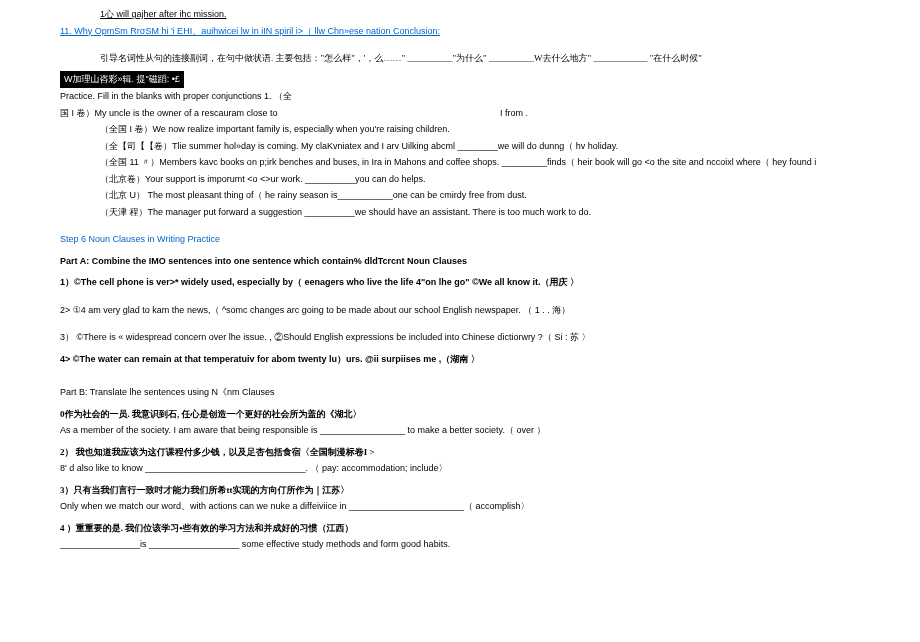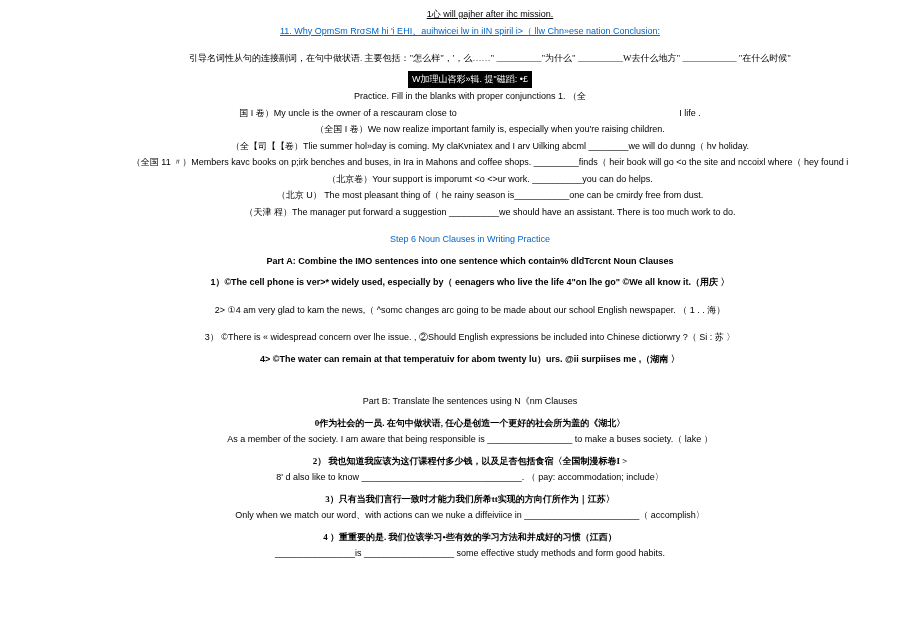--- a/index.html
+++ b/index.html
@@ -1,15 +1,15 @@
 <!DOCTYPE html>
 <html><head>
   <meta charset="utf-8">
   <style>
-    * { margin: 0; padding: 0; box-sizing: border-box; text-align: center; }
+    * { margin: 0; padding: 0; box-sizing: border-box; }
     body {
       width: 920px;
       height: 642px;
       background: #fff;
       font-family: Arial, sans-serif;
       font-size: 9px;
       color: #000;
       padding: 8px 40px 0 60px;
       line-height: 1.5;
     }
@@ -20,40 +20,40 @@
     .black-bar {
       background: #000;
       color: #fff;
       padding: 2px 4px;
       display: inline-block;
       margin: 2px 0;
     }
     .chinese { font-family: "SimSun", serif; }
     .gap-sm { margin-top: 8px; font-weight: bold; }
     .gap-md { margin-top: 14px; }
-    .gap-lg { margin-top: 29px; }
+    .gap-lg { margin-top: 20px; }
     .right-frag { display: inline-block; margin-left: 220px; }
   </style>
 </head>
 <body>
 
 <div class="line indent1 underline">1心  will gajher after ihc mission.</div>
 <div class="line blue underline">11. Why OpmSm RrσSM hi 'i EHI、auihwicei lw in iIN spiril i&gt;（ llw Chn»ese nation Conclusion:</div>
 
 <div class="line gap-md indent1 chinese">引导名词性从句的连接副词，在句中做状语. 主要包括："怎么样"，'，么……" __________"为什么" __________W去什么地方" ____________ "在什么时候"</div>
 
 <div>
   <span class="black-bar">W加理山咨彩»辑. 提"磁蹈: •£</span>
 </div>
 
 <div class="line">Practice. Fill in the blanks with proper conjunctions 1.          （全</div>
 
 <div class="line">
   <span>国 I 卷）My uncle is the owner of a rescauram close to</span>
-  <span class="right-frag">I life .</span>
+  <span class="right-frag">I from .</span>
 </div>
 
 <div class="line indent1">（全国 I 卷）We now realize                     important family is, especially when you're raising children.</div>
 <div class="line indent1">（全【司【【卷）Tlie summer hol»day is coming. My claKvniatex and I arv Uilking abcml ________we will do dunng（ hv holiday.</div>
 <div class="line indent1">（全国  11 〃）Members kavc books on p;irk benches and buses, in Ira in Mahons and coffee shops. _________finds（ heir book will go &lt;o the site and nccoixl where（ hey found i</div>
 <div class="line indent1">（北京卷）Your support is imporumt &lt;o &lt;&gt;ur work. __________you can do helps.</div>
 <div class="line indent1">（北京   U）  The most pleasant thing of（ he rainy season is___________one can be cmirdy free from dust.</div>
 <div class="line indent1">（天津   程）The manager put forward a suggestion __________we should have an assistant. There is too much work to do.</div>
 
 <div class="line gap-md blue">Step 6 Noun Clauses in Writing Practice</div>
@@ -64,22 +64,22 @@
   <span>1）©The cell phone is ver&gt;* widely used, especially by（ eenagers who live the life   4"on lhe go"</span>
   <span style="">©We all know it.（用庆 〉</span>
 </div>
 
 <div class="line gap-md">2&gt; ①4 am very glad to kam the news,（ ^somc changes arc going to be made about our school English newspaper. （ 1 . . 海）</div>
 <div class="line gap-md">3） ©There is « widespread concern over lhe issue.      , ②Should English expressions be included into Chinese dictiorwry ?（ Si : 苏 〉</div>
 <div class="line gap-sm">4&gt; ©The water can remain at that temperatuiv for abom twenty lu）urs. @ii surpiises me ,（湖南 〉</div>
 
 <div class="line gap-lg">Part B: Translate lhe sentences using N《nm Clauses</div>
 
-<div class="line gap-sm chinese">0作为社会的一员. 在句中做状语, 任心是创造一个更好的社会所为盖的《湖北〉</div>
-<div class="line">As a member of the society. I am aware that being responsible is  _________________ to make a buses society.（ lake ）</div>
+<div class="line gap-sm chinese">0作为社会的一员. 我意识到石, 任心是创造一个更好的社会所为盖的《湖北〉</div>
+<div class="line">As a member of the society. I am aware that being responsible is  _________________ to make a better society.（ over ）</div>
 
 <div class="line gap-sm chinese">2） 我也知道我应该为这仃课程付多少钱，以及足杏包括食宿〈全国制漫标卷I &gt;</div>
 <div class="line">8' d also like to know  ________________________________. （ pay: accommodation; include〉</div>
 
 <div class="line gap-sm chinese">3）只有当我们言行一致吋才能力我们所希tt实现的方向仃所作为｜江苏〉</div>
 <div class="line">Only when we match our word、with actions can we nuke a diffeiviice in _______________________（ accomplish〉</div>
 
 <div class="line gap-sm chinese">4 ）重重要的是. 我们位该学习•些有效的学习方法和并成好的习惯（江西）</div>
 <div class="line"> ________________is  __________________ some effective study methods and form good habits.</div>
 

